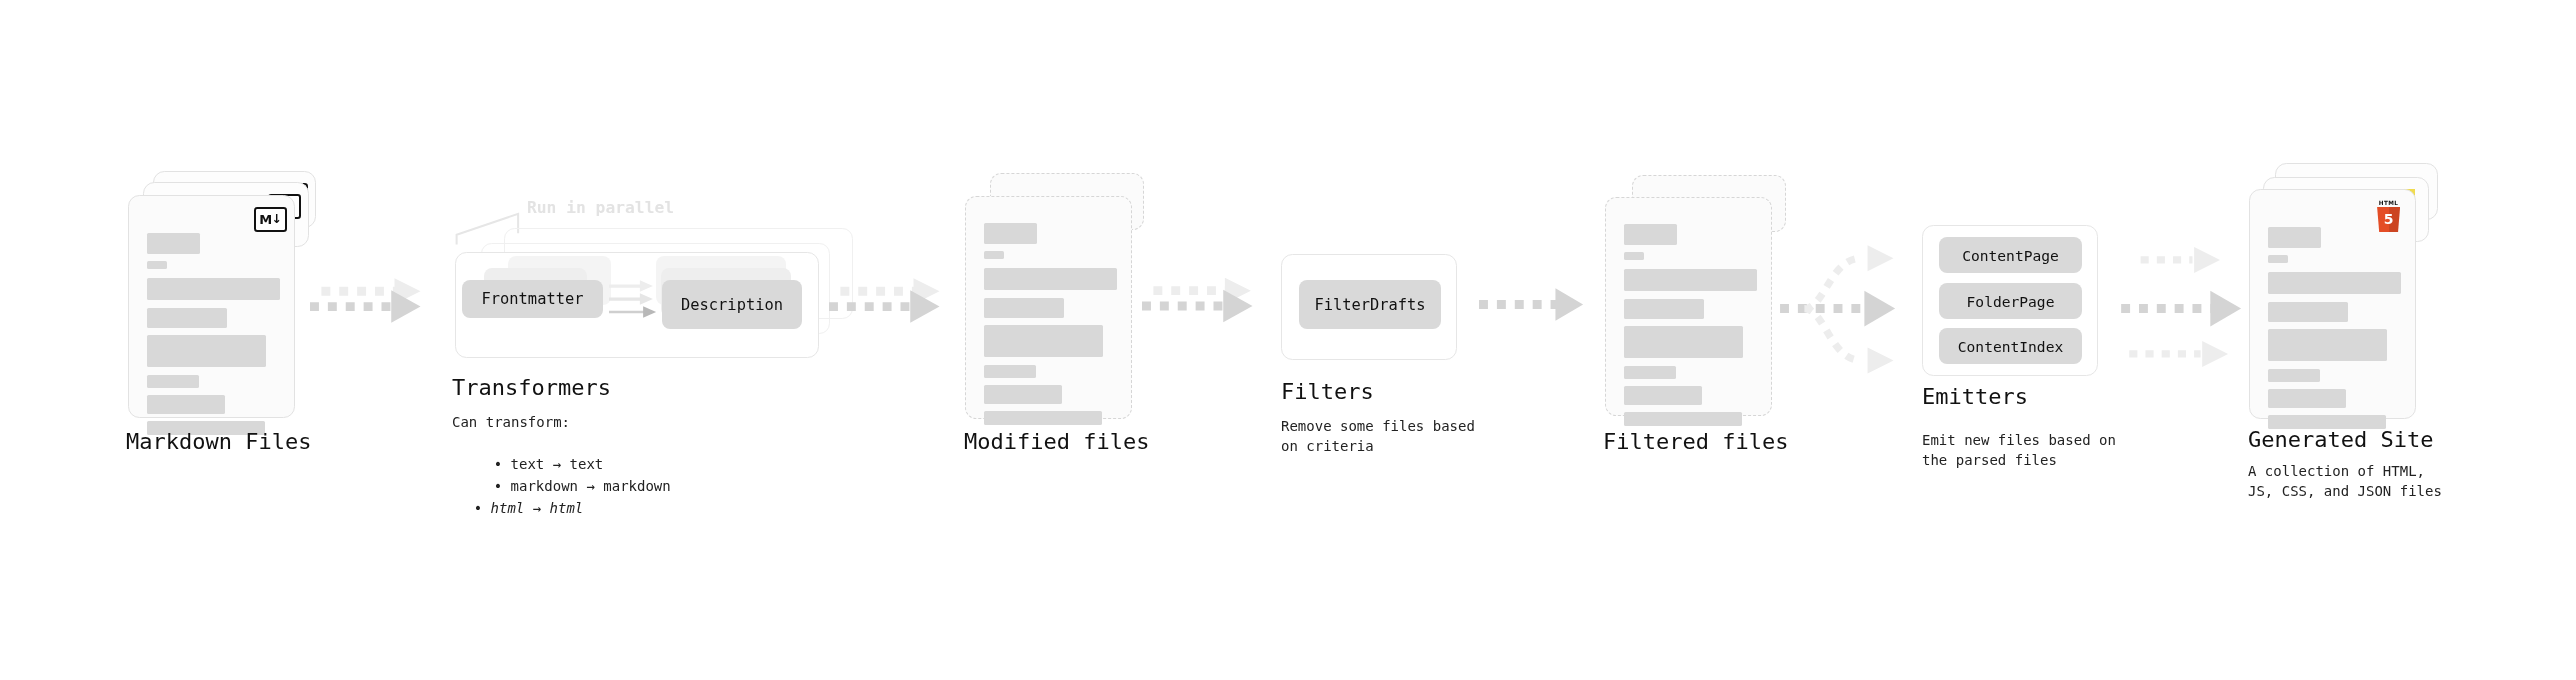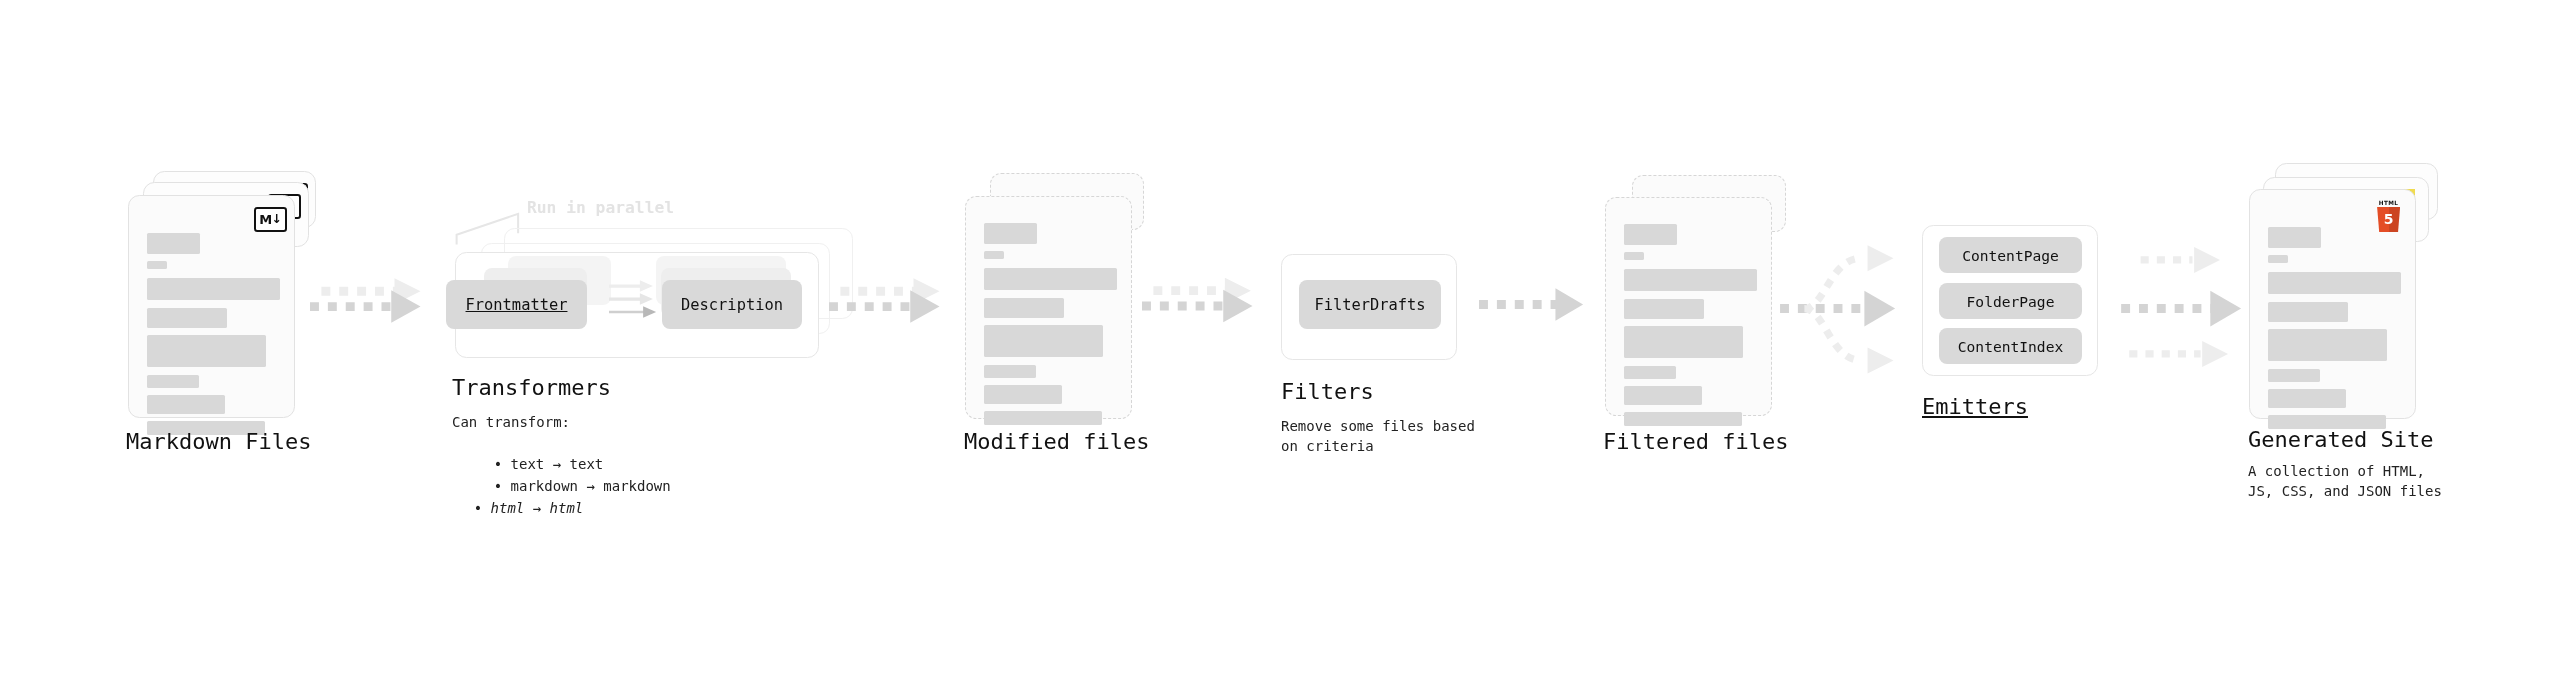--- a/index.html
+++ b/index.html
@@ -151,21 +151,21 @@
       <path d="M2 56 L2 44 L78 18 L78 42" stroke="#e6e6e6" stroke-width="2.5" fill="none"></path>
     </svg>
   </div>
 
   <div class="group ghost" style="left:504px;top:228px;width:349px;height:91px;border-radius:10.6px;"></div>
   <div class="group ghost" style="left:481px;top:243px;width:349px;height:91px;border-radius:10.6px;"></div>
   <div class="group" style="left:455px;top:252px;width:364px;height:106px;"></div>
 
   <div class="chip ghost2" style="left:508px;top:256px;width:103px;height:49px;"></div>
   <div class="chip ghost" style="left:484px;top:268px;width:103px;height:49px;"></div>
-  <div class="chip" style="left:446px;top:280px;width:141px;height:49px;text-decoration:underline;">Frontmatter</div>
+  <div class="chip" style="left:462px;top:280px;width:141px;height:38px;">Frontmatter</div>
 
   <div class="chip ghost2" style="left:656px;top:256px;width:130px;height:49px;"></div>
   <div class="chip ghost" style="left:661px;top:268px;width:130px;height:49px;"></div>
   <div class="chip" style="left:662px;top:280px;width:140px;height:49px;">Description</div>
 
   <div class="arrow" style="left:609px;top:276px;">
     <svg width="65" height="59" viewBox="0 0 80 72">
       <g stroke="#ededed" stroke-width="4" fill="none">
         <line x1="0" y1="12" x2="40" y2="12"></line>
       </g>
@@ -277,21 +277,23 @@
 
       <path d="M30 92 C55 92 62 156 100 156" stroke="#ededed" stroke-width="9" stroke-dasharray="10 10" fill="none"></path>
       <polygon points="108,140 108,172 140,156" fill="#ededed"></polygon>
     </svg>
   </div>
 
   <div class="group" style="left:1922px;top:225px;width:176px;height:151px;"></div>
   <div class="chip" style="left:1939px;top:237px;width:143px;height:36px;font-size:14.6px;">ContentPage</div>
   <div class="chip" style="left:1939px;top:283px;width:143px;height:36px;font-size:14.6px;">FolderPage</div>
   <div class="chip" style="left:1939px;top:328px;width:143px;height:36px;font-size:14.6px;">ContentIndex</div>
-  <div class="title" style="left:1922px;top:394px;text-decoration:underline;">Emitters</div>
+  <div class="title" style="left:1922px;top:384px;">Emitters</div>
+  <div class="sub" style="left:1922px;top:431px;">Emit new files based on
+the parsed files</div>
 
   <div class="arrow" style="left:2113px;top:234px;">
     <svg width="146" height="154" viewBox="0 0 180 190">
       <g stroke="#ededed" stroke-width="9" stroke-dasharray="10 10" fill="none">
         <line x1="34" y1="32" x2="98" y2="32"></line>
       </g>
       <polygon points="100,16 100,48 132,32" fill="#ededed"></polygon>
 
       <g stroke="#d4d4d4" stroke-width="11" stroke-dasharray="11 11" fill="none">
         <line x1="10" y1="92" x2="122" y2="92"></line>

